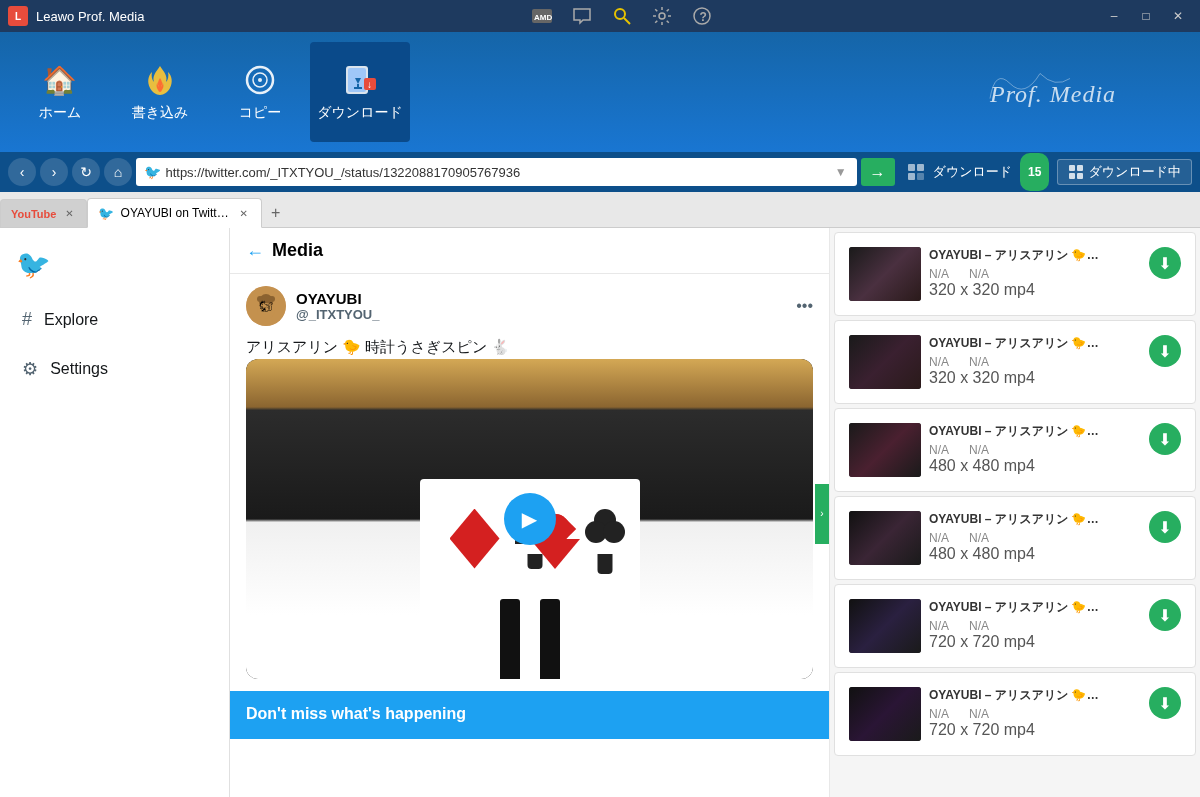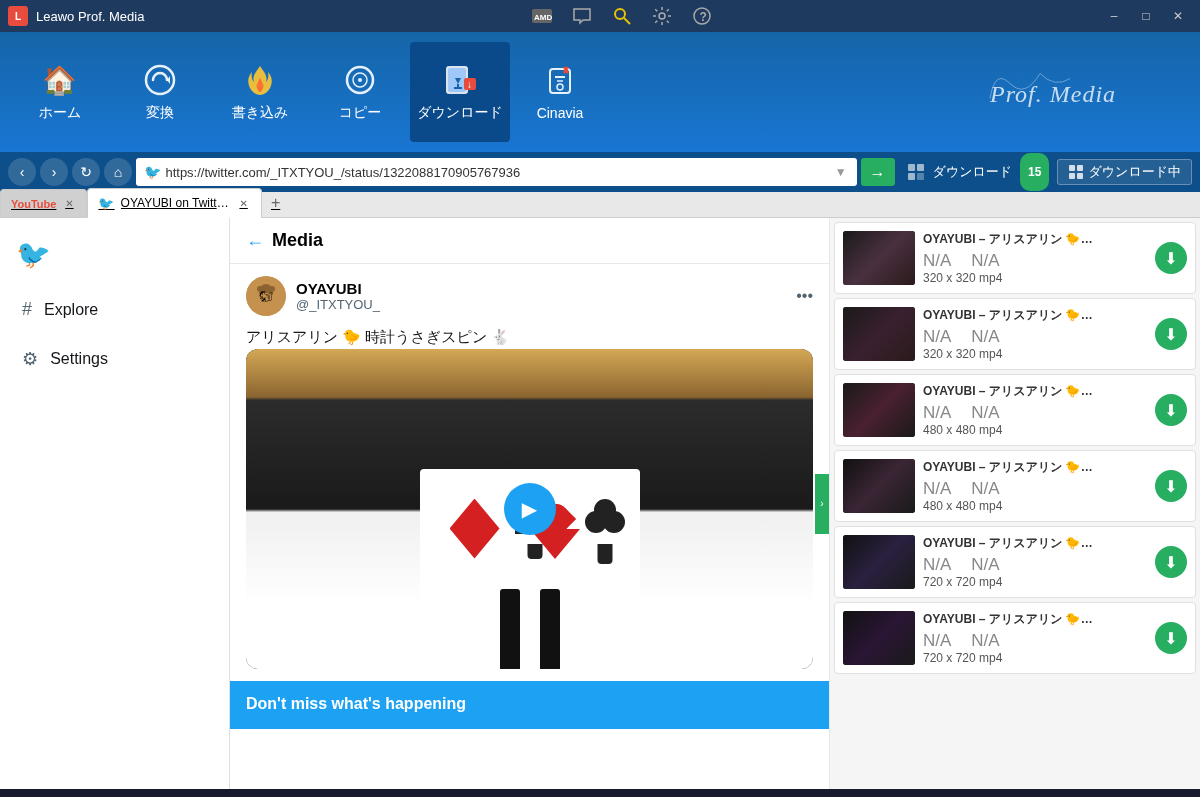--- a/index.html
+++ b/index.html
@@ -125,27 +125,26 @@
       color: white;
       padding: 3px 10px;
       border-radius: 3px;
       cursor: pointer;
       font-size: 13px;
       display: flex; align-items: center; gap: 4px;
     }
 
     
     .tab-bar {
-      height: 26px;
+      height: 36px;
       background: #e8e8e8;
       display: flex;
       align-items: flex-end;
       padding: 0 8px 0 0;
       border-bottom: 1px solid #ccc;
-      text-decoration: underline;
     }
     .tab {
       height: 28px;
       display: flex;
       align-items: center;
       padding: 0 10px;
       font-size: 12px;
       cursor: pointer;
       border: 1px solid #ccc;
       border-bottom: none;
@@ -234,21 +233,21 @@
       top: 0;
       background: rgba(255,255,255,0.95);
     }
     .back-btn { font-size: 18px; color: #1da1f2; cursor: pointer; }
     .tweet-header-title { font-size: 18px; font-weight: bold; }
     .tweet-content { padding: 12px 16px; }
     .tweet-user { display: flex; align-items: center; gap: 10px; margin-bottom: 10px; }
     .user-avatar { width: 40px; height: 40px; border-radius: 50%; background: #d4a574; display: flex; align-items: center; justify-content: center; font-size: 20px; overflow: hidden; }
     .user-info { flex: 1; }
     .user-name { font-weight: bold; font-size: 15px; }
-    .user-handle { color: #536471; font-size: 13px; }
+    .user-handle { color: #536471; font-size: 13px; font-weight: bold; }
     .tweet-more { color: #536471; cursor: pointer; }
     .tweet-text { font-size: 15px; line-height: 1.5; color: #14171a; }
     .tweet-video {
       width: 100%;
       border-radius: 12px;
       overflow: hidden;
       position: relative;
       background: #000;
       height: 320px;
     }
@@ -294,23 +293,22 @@
     .download-panel {
       width: 370px;
       background: #f5f5f5;
       overflow-y: auto;
       padding: 4px;
     }
     .download-item {
       background: white;
       border-radius: 4px;
       margin-bottom: 4px;
-      padding: 8px;
-      display: flex;
-      align-items: center;
+      padding: 14px;
+      display: flex;
       gap: 8px;
       border: 1px solid #e0e0e0;
     }
     .dl-thumb {
       width: 72px; height: 54px;
       border-radius: 3px;
       overflow: hidden;
       flex-shrink: 0;
       background: #333;
     }
@@ -323,22 +321,22 @@
     .dl-info { flex: 1; min-width: 0; }
     .dl-title {
       font-size: 12px;
       font-weight: bold;
       color: #333;
       white-space: nowrap;
       overflow: hidden;
       text-overflow: ellipsis;
       margin-bottom: 3px;
     }
-    .dl-meta { font-size: 17px; color: #888; }
-    .dl-resolution { font-size: 12px; color: #555; }
+    .dl-meta { font-size: 12px; color: #888; }
+    .dl-resolution { font-size: 16px; color: #555; }
     .dl-btn {
       width: 32px; height: 32px;
       background: #27ae60;
       border-radius: 50%;
       display: flex; align-items: center; justify-content: center;
       cursor: pointer;
       color: white;
       font-size: 16px;
       flex-shrink: 0;
       border: none;
@@ -411,30 +409,20 @@
     <div class="title-bar-btn">–</div>
     <div class="title-bar-btn">□</div>
     <div class="title-bar-btn">✕</div>
   </div>
 </div>
 
 <div class="nav-bar">
   <div class="nav-item">
     <div class="icon-shape">🏠</div>
     <span>ホーム</span>
-  </div>
-  <div class="nav-item">
-    <div class="icon-shape">
-      <svg width="36" height="36" viewBox="0 0 36 36">
-          <circle cx="18" cy="18" r="14" fill="none" stroke="rgba(255,255,255,0.9)" stroke-width="2.5"></circle>
-          <path d="M11 18 A7 7 0 0 1 25 18" fill="none" stroke="rgba(255,255,255,0.9)" stroke-width="2.5" stroke-linecap="round"></path>
-          <polygon points="25,18 28,14 28,22" fill="rgba(255,255,255,0.9)"></polygon>
-        </svg>
-    </div>
-    <span>変換</span>
   </div>
   <div class="nav-item">
     <div class="icon-shape">
       <svg width="36" height="36" viewBox="0 0 36 36">
           <path d="M18 4 C14 10 10 14 12 20 C10 18 9 14 10 10 C6 14 5 20 8 26 C10 30 14 33 18 33 C22 33 26 30 28 26 C31 20 30 14 26 10 C27 14 26 18 24 20 C26 14 22 10 18 4Z" fill="rgba(255,200,50,0.9)"></path>
           <path d="M18 16 C16 19 15 22 17 25 C16 24 15 22 16 20 C14 22 14 25 16 28 C17 30 18 30 18 30 C18 30 19 30 20 28 C22 25 22 22 20 20 C21 22 20 24 19 25 C21 22 20 19 18 16Z" fill="rgba(255,100,50,0.9)"></path>
         </svg>
     </div>
     <span>書き込み</span>
   </div>
@@ -454,33 +442,20 @@
           <rect x="4" y="4" width="22" height="28" rx="3" fill="rgba(255,255,255,0.85)"></rect>
           <rect x="6" y="6" width="18" height="24" rx="2" fill="rgba(120,180,255,0.6)"></rect>
           <polygon points="13,16 19,16 16,22" fill="#1565a8"></polygon>
           <line x1="16" y1="22" x2="16" y2="26" stroke="#1565a8" stroke-width="2"></line>
           <line x1="12" y1="26" x2="20" y2="26" stroke="#1565a8" stroke-width="2"></line>
           <rect x="22" y="16" width="12" height="12" rx="2" fill="#e74c3c"></rect>
           <text x="25" y="26" font-size="10" fill="white" font-weight="bold">↓</text>
         </svg>
     </div>
     <span>ダウンロード</span>
-  </div>
-  <div class="nav-item">
-    <div class="icon-shape">
-      <svg width="36" height="36" viewBox="0 0 36 36">
-          <rect x="8" y="6" width="20" height="24" rx="3" fill="none" stroke="rgba(255,255,255,0.9)" stroke-width="2"></rect>
-          <line x1="13" y1="14" x2="23" y2="14" stroke="rgba(255,255,255,0.9)" stroke-width="2"></line>
-          <line x1="15" y1="18" x2="21" y2="18" stroke="rgba(255,255,255,0.9)" stroke-width="1.5"></line>
-          <circle cx="18" cy="24" r="3" fill="none" stroke="rgba(255,255,255,0.9)" stroke-width="1.5"></circle>
-          <line x1="22" y1="4" x2="26" y2="10" stroke="#e74c3c" stroke-width="2.5"></line>
-          <line x1="26" y1="4" x2="22" y2="10" stroke="#e74c3c" stroke-width="2.5"></line>
-        </svg>
-    </div>
-    <span>Cinavia</span>
   </div>
   <div class="nav-brand">
     <svg width="200" height="50" viewBox="0 0 200 50">
       <path d="M10 35 Q15 5 30 20 Q45 35 60 10 Q75 25 90 15" fill="none" stroke="rgba(255,255,255,0.4)" stroke-width="1"></path>
       <text x="10" y="38" font-family="Georgia, serif" font-style="italic" font-size="24" fill="rgba(255,255,255,0.85)" letter-spacing="1">Prof. Media</text>
     </svg>
   </div>
 </div>
 
 <div class="address-bar">

